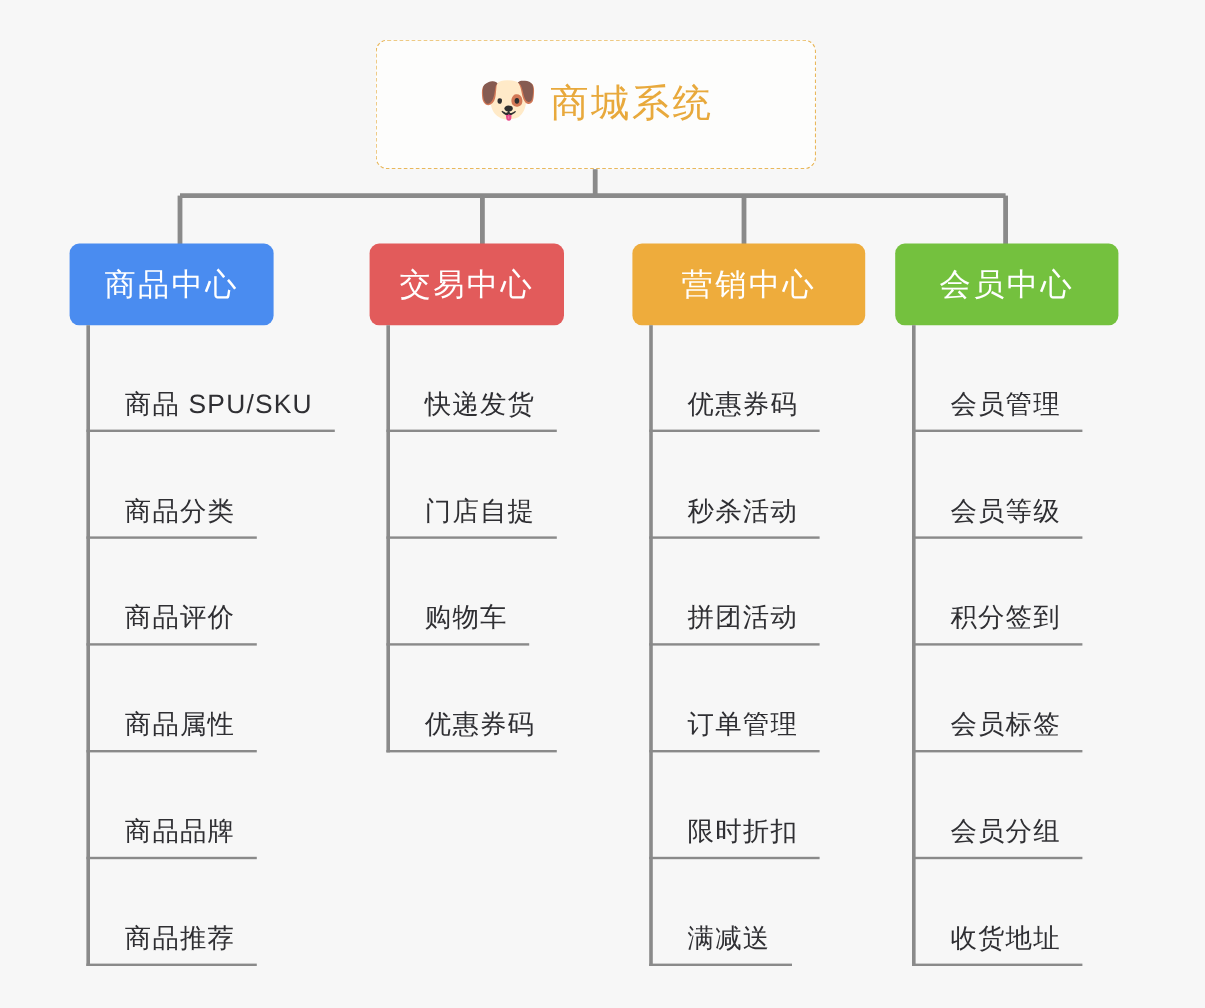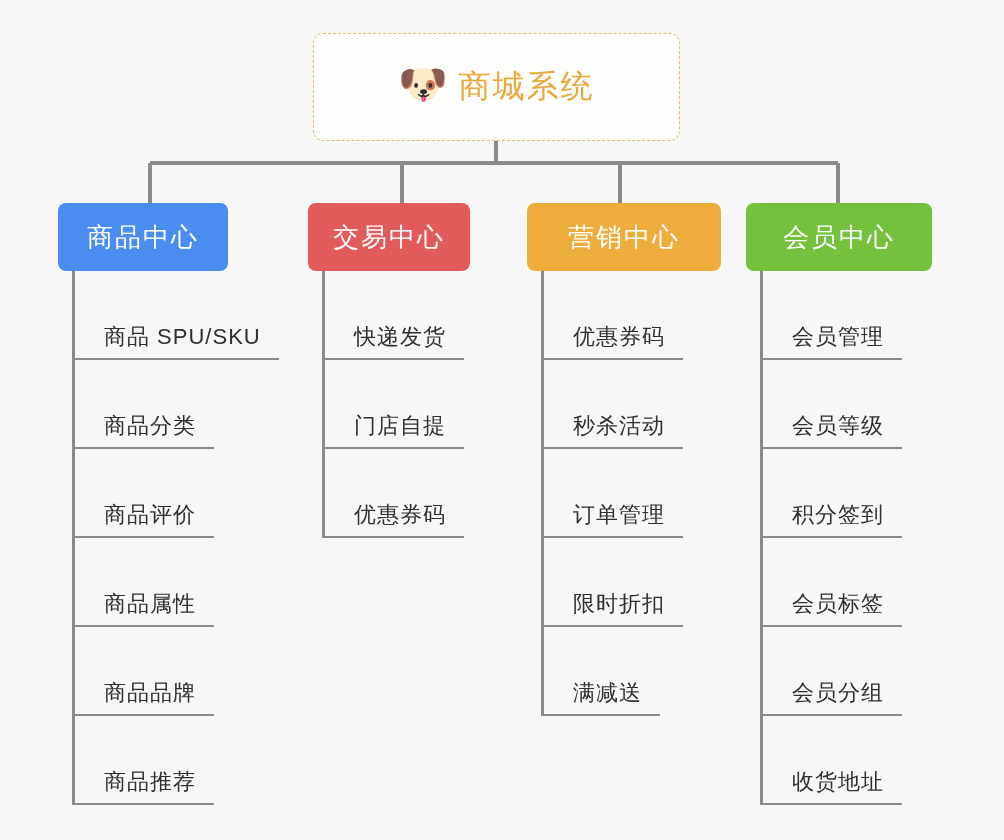--- a/index.html
+++ b/index.html
@@ -168,36 +168,42 @@
     <div class="cat-box" style="background: rgb(226, 91, 91);">交易中心</div>
     <div class="leaf-list">
       <div class="leaf-spine"></div>
       <div class="leaf-item">
           <span class="leaf-underline">快递发货</span>
         </div>
       <div class="leaf-item">
           <span class="leaf-underline">门店自提</span>
         </div>
       <div class="leaf-item">
+          <span class="leaf-underline">购物车</span>
+        </div>
+      <div class="leaf-item">
           <span class="leaf-underline">优惠券码</span>
         </div>
     </div>
   </div>
 
   <div class="column col-2">
     <div class="cat-box" style="background: rgb(238, 172, 60);">营销中心</div>
     <div class="leaf-list">
       <div class="leaf-spine"></div>
       <div class="leaf-item">
           <span class="leaf-underline">优惠券码</span>
         </div>
       <div class="leaf-item">
           <span class="leaf-underline">秒杀活动</span>
         </div>
       <div class="leaf-item">
+          <span class="leaf-underline">拼团活动</span>
+        </div>
+      <div class="leaf-item">
           <span class="leaf-underline">订单管理</span>
         </div>
       <div class="leaf-item">
           <span class="leaf-underline">限时折扣</span>
         </div>
       <div class="leaf-item">
           <span class="leaf-underline">满减送</span>
         </div>
     </div>
   </div>

